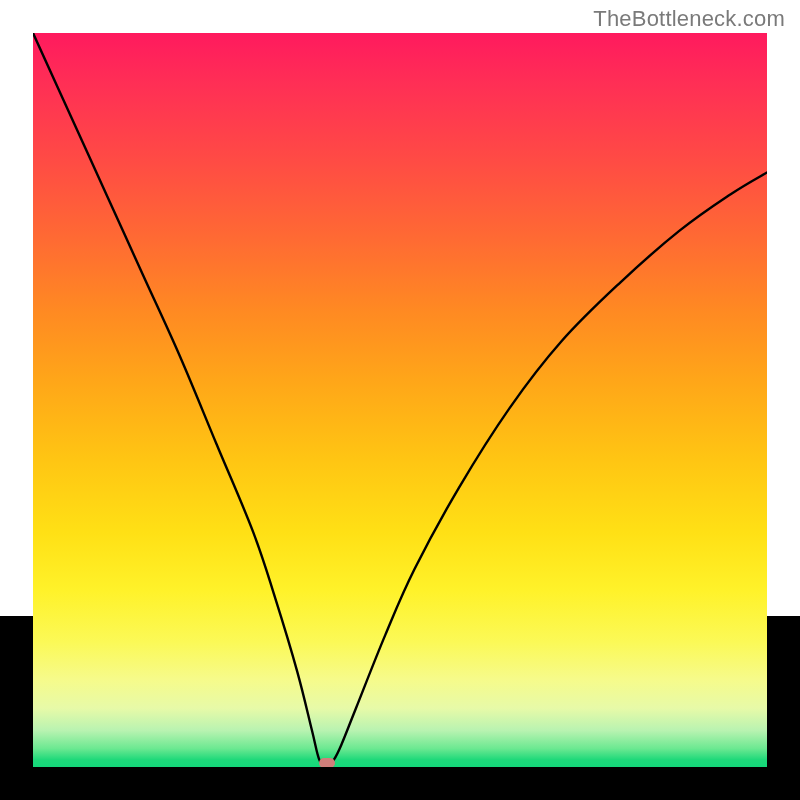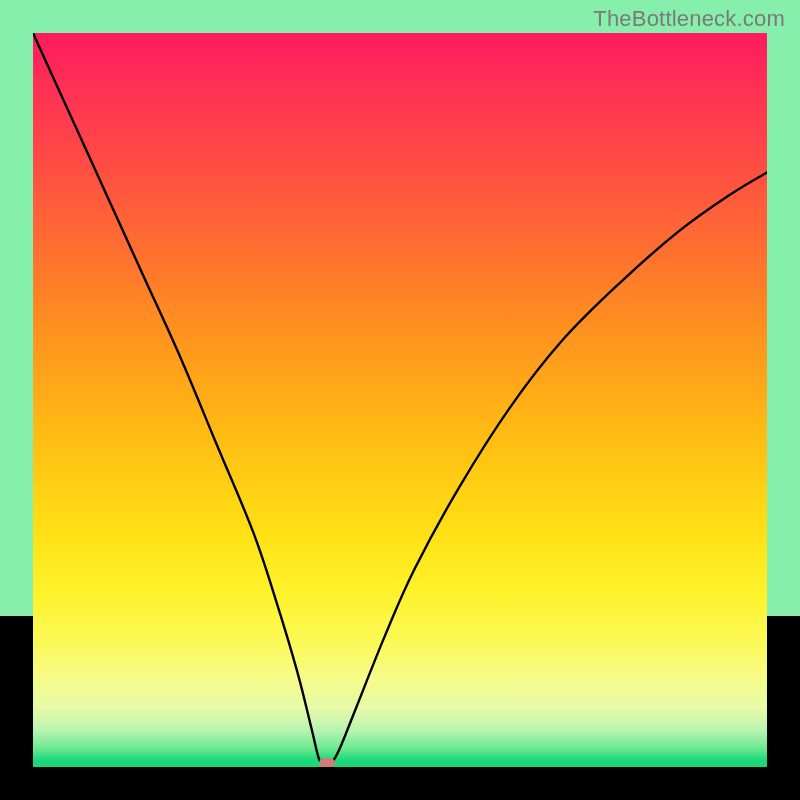--- a/index.html
+++ b/index.html
@@ -8,21 +8,21 @@
     width: 800px;
     height: 800px;
     overflow: hidden;
     background: #000;
     font-family: Arial, Helvetica, sans-serif;
   }
   .frame {
     position: relative;
     width: 800px;
     height: 616px;
-    background: #86efac;
+    background: #ffffff;
   }
   .plot {
     position: absolute;
     left: 33px;
     top: 33px;
     width: 734px;
     height: 734px;
     
     background: linear-gradient(
       to bottom,

